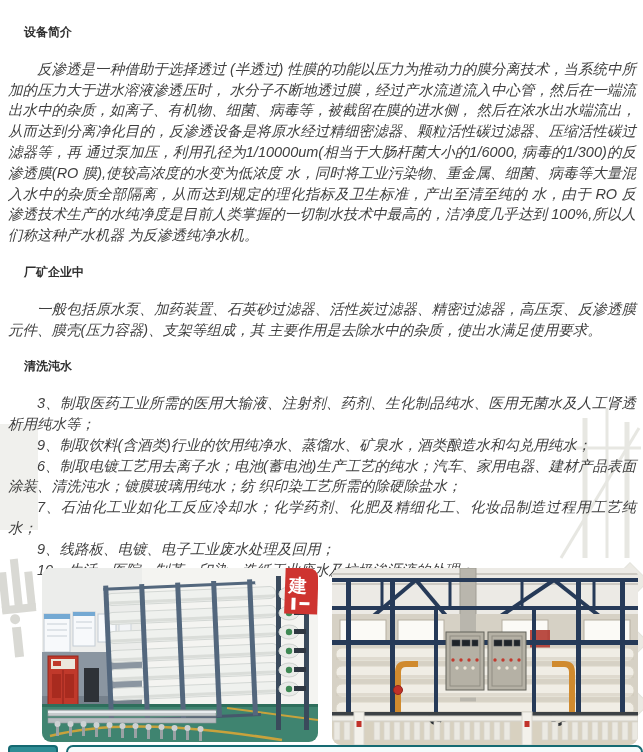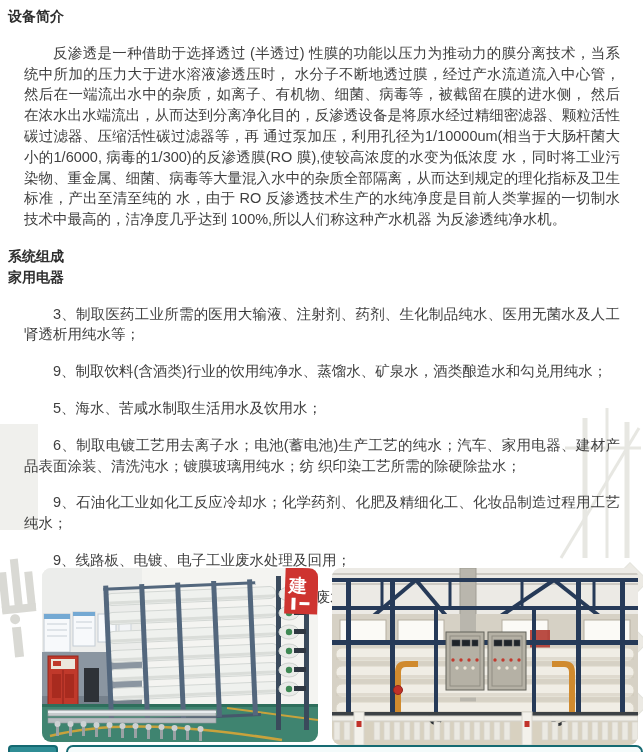--- a/index.html
+++ b/index.html
@@ -13,22 +13,22 @@
   .wm-left-band{left:0;top:424px;width:38px;height:106px;background:#f0f0ed;}
   .wm-left-glyphs{left:0;top:548px;}
   .wm-right-lines{right:0;top:408px;}
   .wm-right-diamond{right:0;top:560px;}
   
   .doc{
     position:absolute;left:8px;top:6px;width:628px;z-index:1;
     font-size:14.5px;line-height:20.8px;color:#3f3f3f;
     text-align:justify;
   }
-  .doc h3{margin:0;font-size:14px;line-height:20.8px;font-weight:700;color:#2e2e2e;}
-  .doc p{margin:16px;text-indent:2em;}
+  .doc h3{margin:16px;font-size:12px;line-height:20.8px;font-weight:700;color:#2e2e2e;}
+  .doc p{margin:0;text-indent:2em;font-style:italic;}
   
   .photo{position:absolute;z-index:2;border-radius:9px;overflow:hidden;background:#eee;}
   .photo svg{display:block;}
   #photo-left{left:42px;top:568px;width:276px;height:174px;}
   #photo-right{left:332px;top:568px;width:306px;height:177px;}
   
   .teal-chip{
     position:absolute;z-index:3;left:8px;top:745px;width:50px;height:7px;
     background:#2f8d95;border:2px solid #156a72;border-bottom:none;
     border-radius:4px 4px 0 0;box-sizing:border-box;
@@ -67,28 +67,28 @@
     <rect x="14" y="8" width="26" height="26" transform="rotate(45 27 21)"></rect>
     <rect x="16" y="70" width="24" height="24" transform="rotate(45 28 82)"></rect>
     <rect x="12" y="130" width="28" height="28" transform="rotate(45 26 144)"></rect>
   </g>
 </svg>
 
 <div class="doc">
   <h3>设备简介</h3>
   <p>反渗透是一种借助于选择透过 (半透过) 性膜的功能以压力为推动力的膜分离技术，当系统中所加的压力大于进水溶液渗透压时， 水分子不断地透过膜，经过产水流道流入中心管，然后在一端流出水中的杂质，如离子、有机物、细菌、病毒等，被截留在膜的进水侧， 然后在浓水出水端流出，从而达到分离净化目的，反渗透设备是将原水经过精细密滤器、颗粒活性碳过滤器、压缩活性碳过滤器等，再 通过泵加压，利用孔径为1/10000um(相当于大肠杆菌大小的1/6000, 病毒的1/300)的反渗透膜(RO 膜),使较高浓度的水变为低浓度 水，同时将工业污染物、重金属、细菌、病毒等大量混入水中的杂质全部隔离，从而达到规定的理化指标及卫生标准，产出至清至纯的 水，由于 RO 反渗透技术生产的水纯净度是目前人类掌握的一切制水技术中最高的，洁净度几乎达到 100%,所以人们称这种产水机器 为反渗透纯净水机。</p>
 
-  <h3>系统组成</h3>
-
-  <h3>家用电器</h3>
+  <h3>厂矿企业中</h3>
+  <p>一般包括原水泵、加药装置、石英砂过滤器、活性炭过滤器、精密过滤器，高压泵、反渗透膜元件、膜壳(压力容器)、支架等组成，其 主要作用是去除水中的杂质，使出水满足使用要求。</p>
+
+  <h3>清洗沌水</h3>
   <p>3、制取医药工业所需的医用大输液、注射剂、药剂、生化制品纯水、医用无菌水及人工肾透析用纯水等；</p>
   <p>9、制取饮料(含酒类)行业的饮用纯净水、蒸馏水、矿泉水，酒类酿造水和勾兑用纯水；</p>
-  <p>5、海水、苦咸水制取生活用水及饮用水；</p>
   <p>6、制取电镀工艺用去离子水；电池(蓄电池)生产工艺的纯水；汽车、家用电器、建材产品表面涂装、清洗沌水；镀膜玻璃用纯水；纺 织印染工艺所需的除硬除盐水；</p>
-  <p>9、石油化工业如化工反应冷却水；化学药剂、化肥及精细化工、化妆品制造过程用工艺纯水；</p>
+  <p>7、石油化工业如化工反应冷却水；化学药剂、化肥及精细化工、化妆品制造过程用工艺纯水；</p>
   <p>9、线路板、电镀、电子工业废水处理及回用；</p>
   <p>10、生活、医院、制革、印染、造纸工业废水及垃圾渗沥液的处理；</p>
 </div>
 
 <div class="photo" id="photo-left">
 <svg width="276" height="174" viewBox="0 0 276 174">
 
   <rect x="0" y="0" width="276" height="174" fill="#f4f4f1"></rect>
   <rect x="0" y="0" width="100" height="174" fill="#ecedeb"></rect>
 

